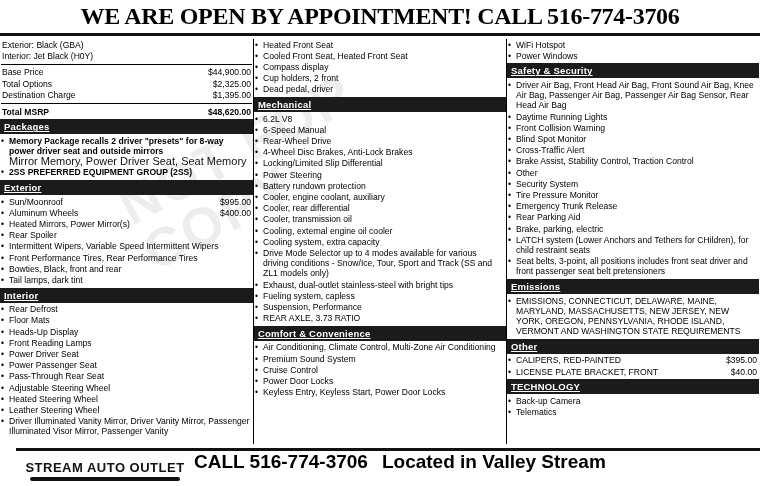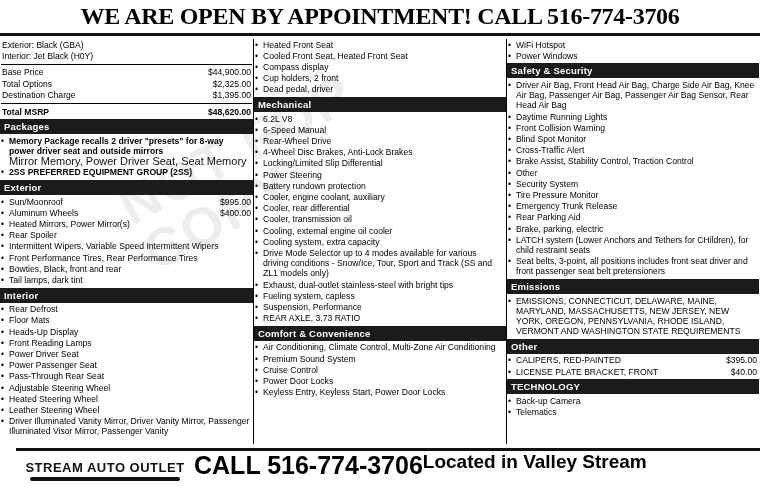--- a/index.html
+++ b/index.html
@@ -43,41 +43,42 @@
   .logo-mark {
     font-family:"Liberation Sans", sans-serif;
     font-weight:bold; font-size:13px; letter-spacing:0.5px;
     color:#111;
   }
   .logo-swoosh {
     width:150px; height:4px; background:#111; border-radius:2px; margin-top:2px;
   }
   .footer-call {
     font-family:"Liberation Sans", sans-serif;
-    font-weight:bold; font-size:25px; letter-spacing:0px;
+    font-weight:bold; font-size:19px; letter-spacing:0px;
   }
   .footer-loc {
     font-family:"Liberation Sans", sans-serif;
-    font-weight:bold; font-size:19px; 
+    font-weight:bold; font-size:19px; margin-left:14px;
   }
 
   
   .cols {
     position:absolute; left:0; top:39px; width:760px; height:405px;
     display:flex;
   }
   .col { width:253px; padding:0 0; overflow:hidden; }
   .col.c2 { border-left:1px solid #000; }
   .col.c3 { border-left:1px solid #000; }
 
   .section-head {
     background:#1b1b1b; color:#fff;
     font-size:9.5px; font-weight:bold;
     padding:2px 4px; margin:2px 0 1px 0;
     letter-spacing:0.2px;
+    text-decoration:underline;
   }
   .line {
     font-size:8.6px; line-height:10.4px;
     padding:0.5px 2px; display:flex; justify-content:flex-start; gap:6px;
   }
   .line .lbl { flex:1 1 auto; }
   .line .val { flex:0 0 auto; text-align:right; font-variant-numeric:tabular-nums; }
   .line.bold { font-weight:bold; }
   .rule { border-top:1px solid #000; margin:2px 1px; height:0; }
 
@@ -236,21 +237,21 @@
     </div>
 
     <div class="col c3">
       <ul class="bullets">
         <li><span>WiFi Hotspot</span></li>
         <li><span>Power Windows</span></li>
       </ul>
 
       <div class="section-head">Safety &amp; Security</div>
       <ul class="bullets">
-        <li><span>Driver Air Bag, Front Head Air Bag, Charge Side Air Bag, Knee Air Bag, Passenger Air Bag, Passenger Air Bag Sensor, Rear Head Air Bag</span></li>
+        <li><span>Driver Air Bag, Front Head Air Bag, Front Sound Air Bag, Knee Air Bag, Passenger Air Bag, Passenger Air Bag Sensor, Rear Head Air Bag</span></li>
         <li><span>Daytime Running Lights</span></li>
         <li><span>Front Collision Warning</span></li>
         <li><span>Blind Spot Monitor</span></li>
         <li><span>Cross-Traffic Alert</span></li>
         <li><span>Brake Assist, Stability Control, Traction Control</span></li>
         <li><span>Other</span></li>
         <li><span>Security System</span></li>
         <li><span>Tire Pressure Monitor</span></li>
         <li><span>Emergency Trunk Release</span></li>
         <li><span>Rear Parking Aid</span></li>

